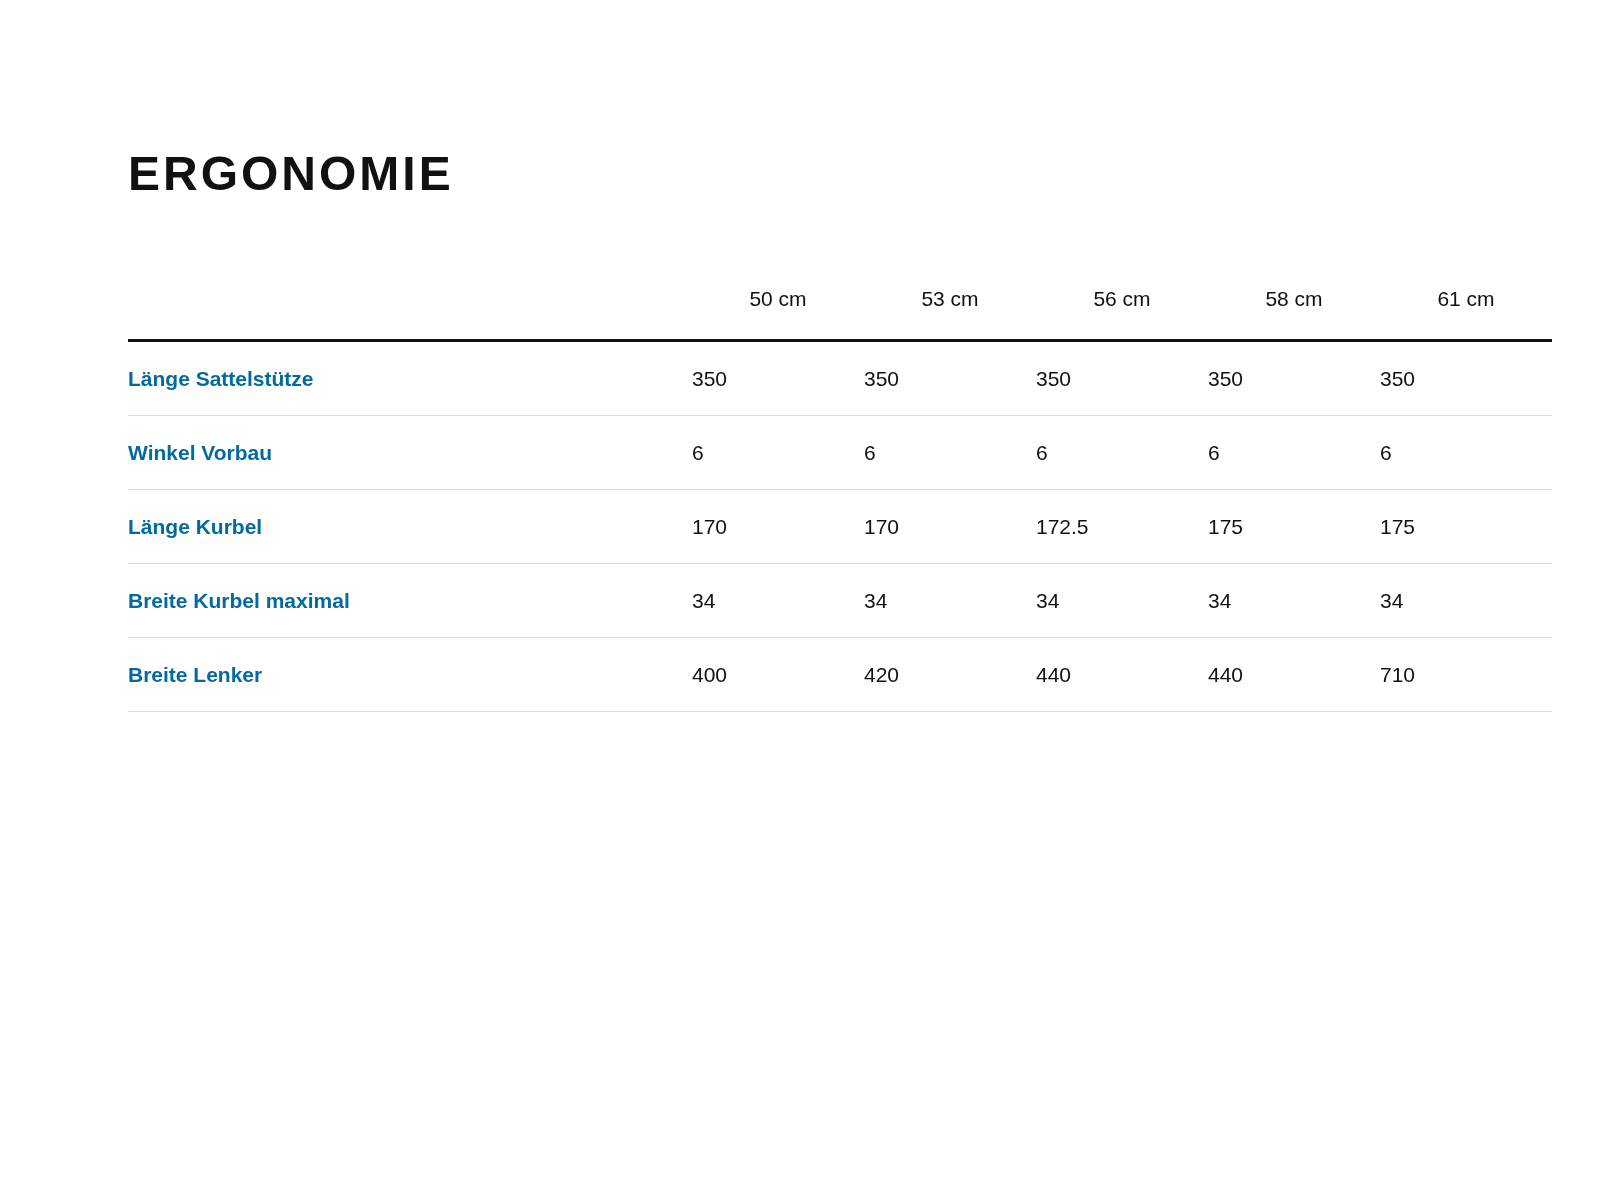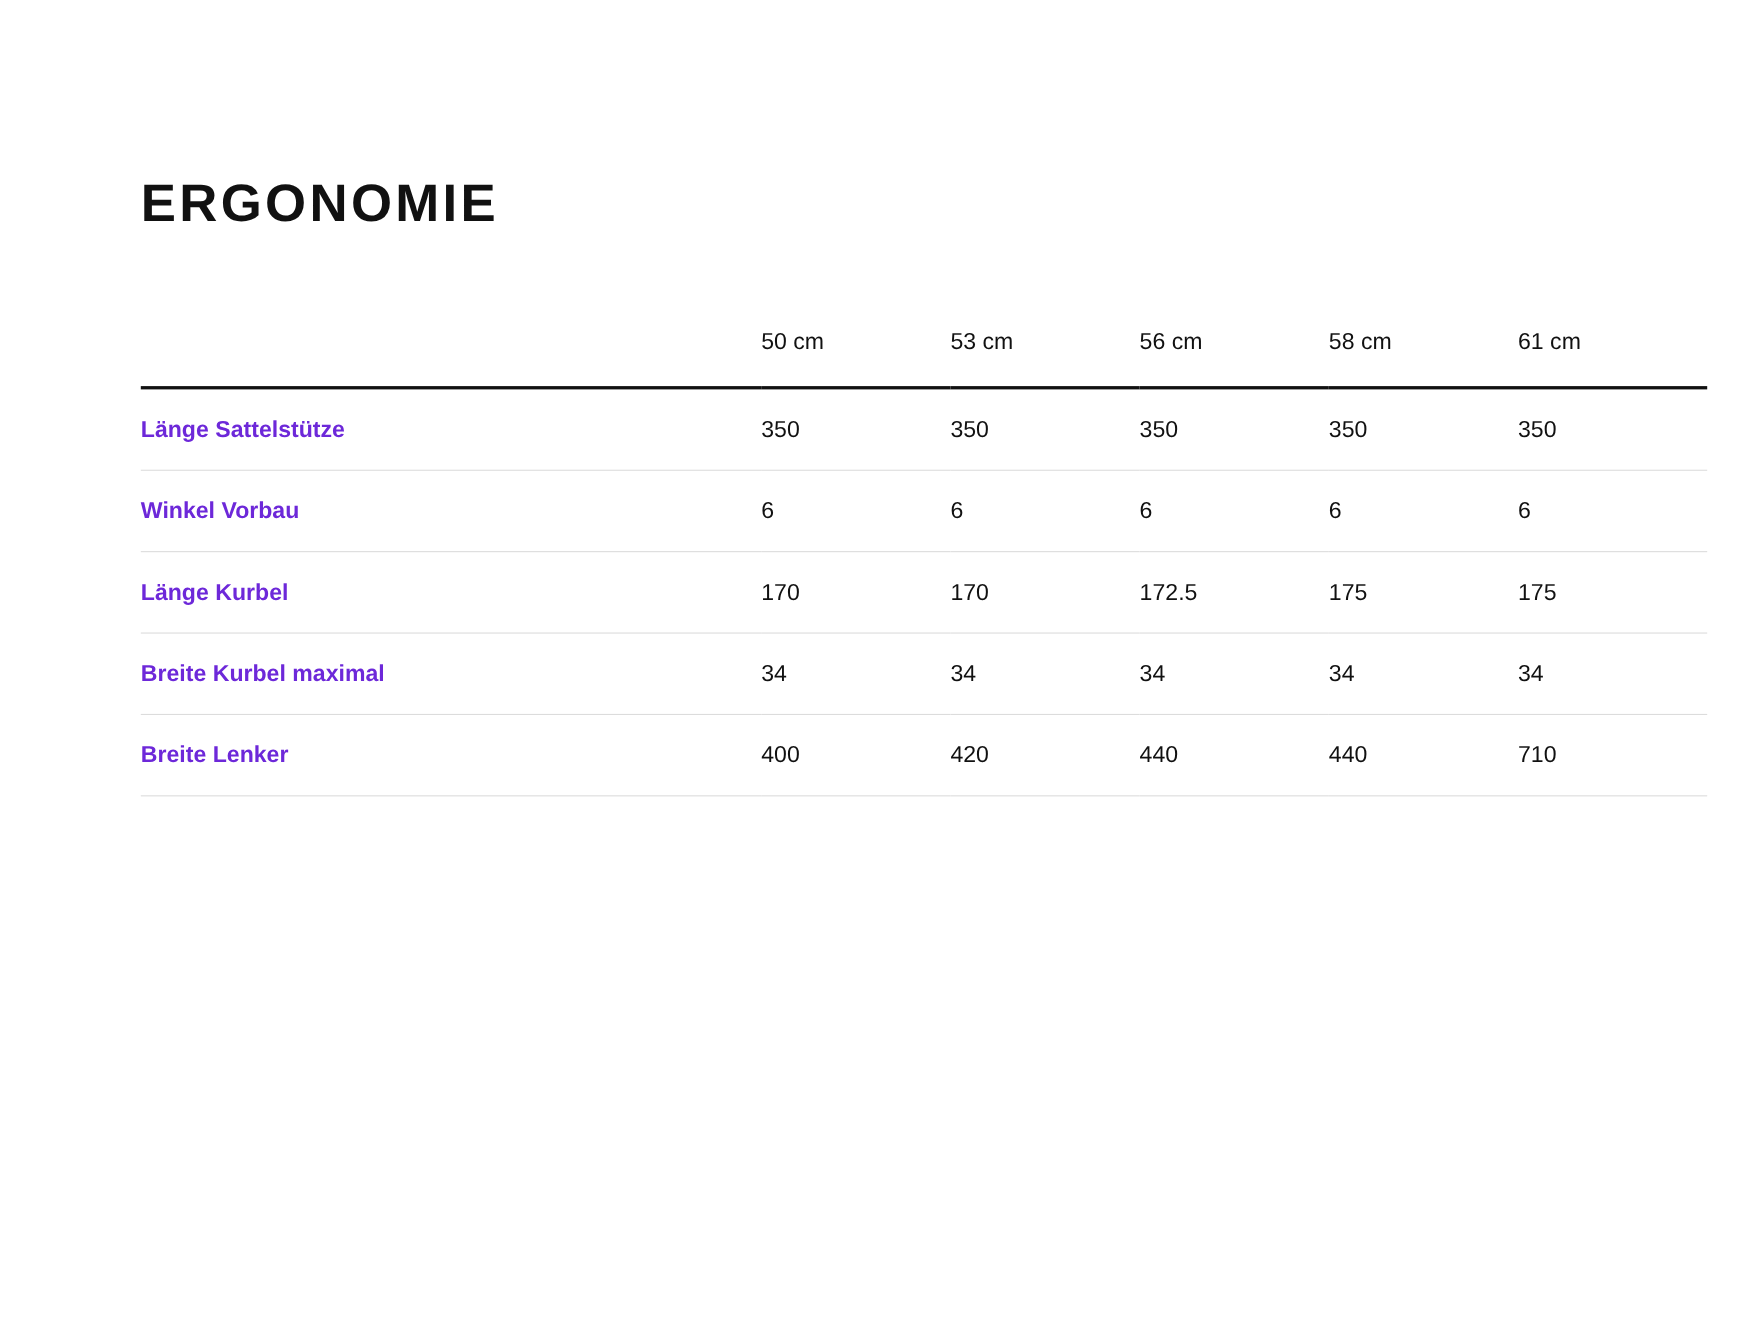--- a/index.html
+++ b/index.html
@@ -13,42 +13,42 @@
     background: #ffffff;
     font-family: "Liberation Sans", sans-serif;
     color: #111111;
     overflow: hidden;
   }
   .page {
     position: relative;
     width: 1600px;
     height: 1200px;
     box-sizing: border-box;
-    padding: 12px 128px;
+    padding: 0 128px;
   }
   .title {
     margin: 0;
     padding-top: 148px;
     font-size: 48px;
     font-weight: 700;
     letter-spacing: 3px;
     line-height: 1.1;
     color: #111111;
     text-transform: uppercase;
   }
   .spec-table {
     width: 1344px;
     margin-top: 86px;
     border-collapse: collapse;
     table-layout: fixed;
   }
   .spec-table col.label-col { width: 564px; }
   .spec-table col.val-col  { width: 172px; }
   .spec-table thead th {
-    text-align: left;
+    text-align: center;
     font-size: 21px;
     font-weight: 400;
     color: #111111;
     padding: 0 0 28px 0;
     vertical-align: bottom;
   }
   .spec-table thead tr {
     border-bottom: 3px solid #111111;
   }
   .spec-table tbody tr {
@@ -57,21 +57,21 @@
   .spec-table tbody tr:last-child {
     border-bottom: 1px solid #dcdcdc;
   }
   .spec-table tbody td {
     padding: 25px 0 24px 0;
     font-size: 21px;
     vertical-align: middle;
   }
   .spec-table tbody td.row-label {
     font-weight: 700;
-    color: #6d28d9;
+    color: #0369a1;
     margin-left: 48px;
   }
   .spec-table tbody td.row-value {
     font-weight: 400;
     color: #111111;
   }
 </style>
 </head>
 <body>
 

